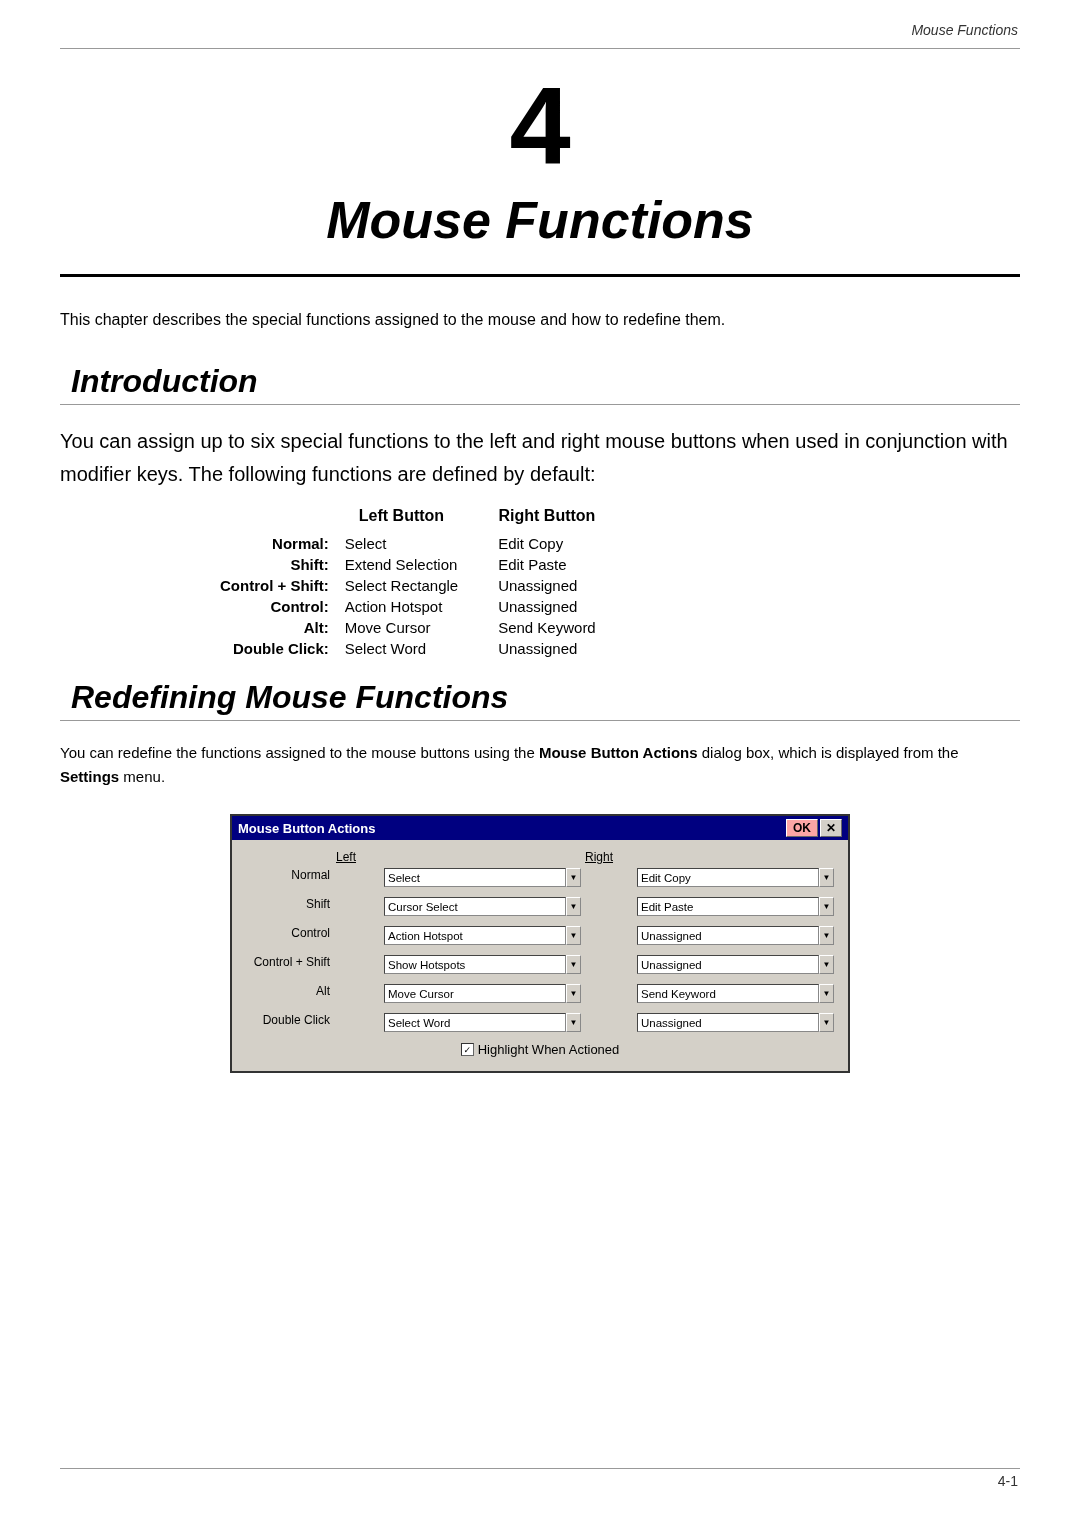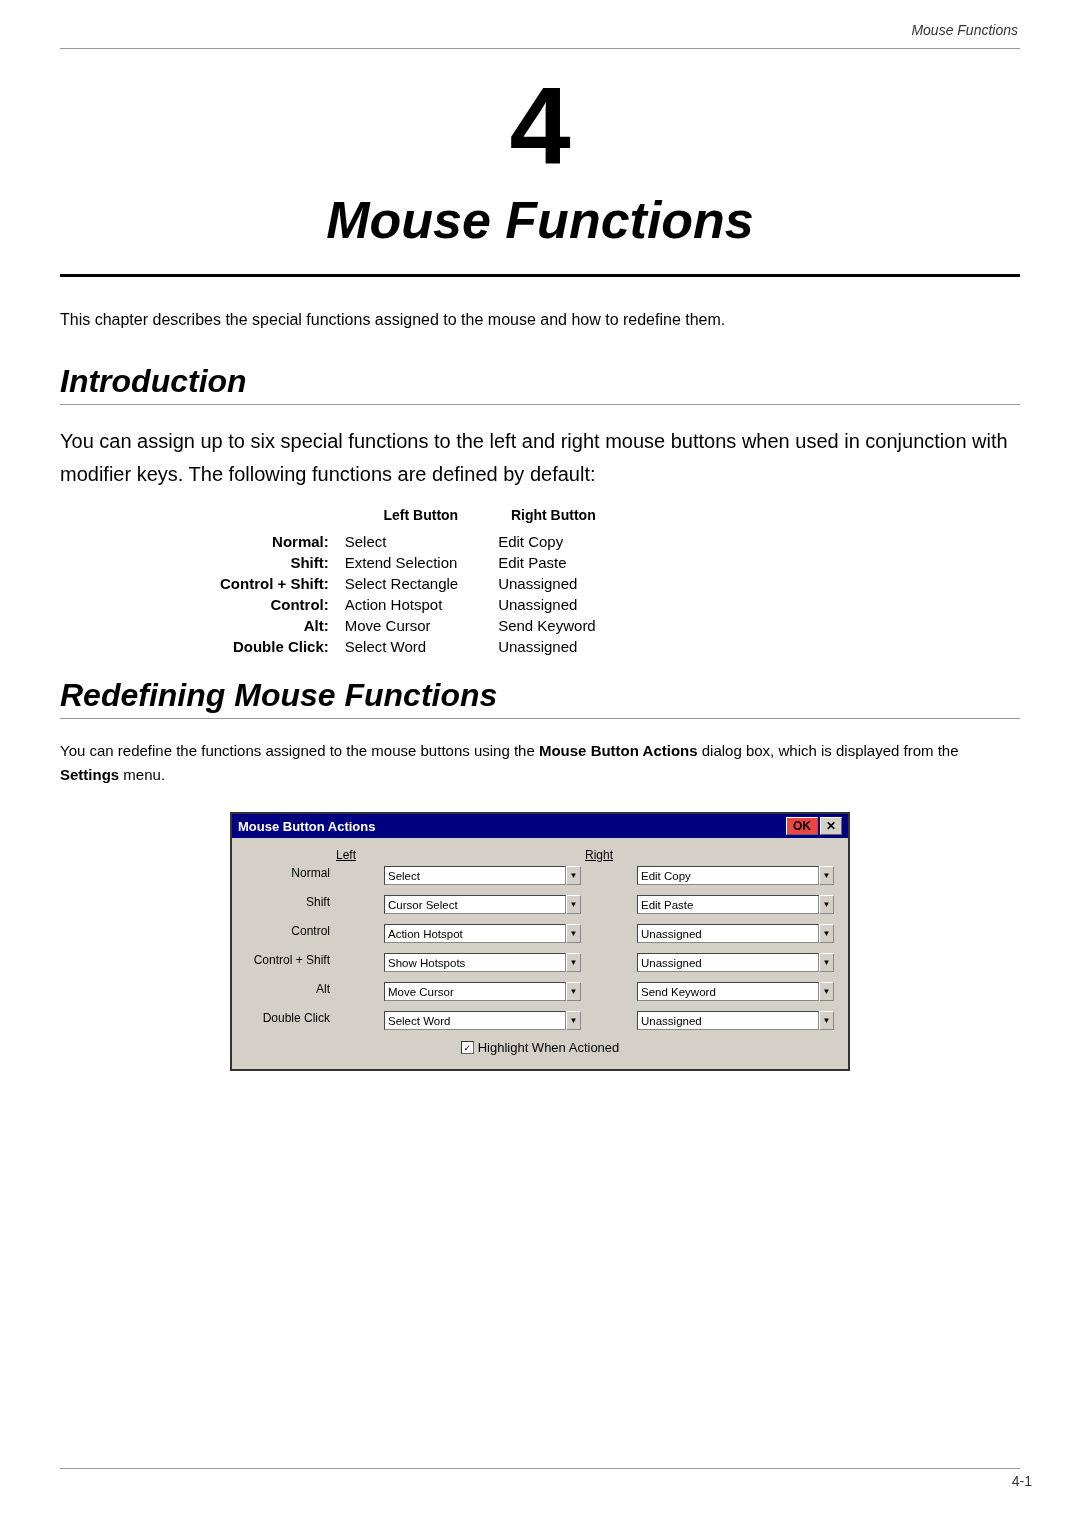--- a/index.html
+++ b/index.html
@@ -26,21 +26,21 @@
       top: 22px;
       right: 62px;
       font-style: italic;
       font-size: 14px;
       color: #333;
     }
 
     .page-number {
       position: absolute;
       bottom: 40px;
-      right: 48px;
+      right: 62px;
       font-size: 14px;
       color: #333;
     }
 
     .bottom-line {
       position: absolute;
       bottom: 60px;
       left: 60px;
       right: 60px;
       border-top: 1px solid #999;
@@ -80,20 +80,21 @@
       line-height: 1.6;
       margin-bottom: 30px;
       max-width: 820px;
     }
 
     .section-heading {
       font-size: 32px;
       font-weight: bold;
       font-style: italic;
       margin-bottom: 4px;
+      margin-left: 11px;
     }
 
     .section-rule {
       border: none;
       border-top: 1px solid #999;
       margin-bottom: 20px;
     }
 
     .body-text {
       font-size: 20px;
@@ -103,22 +104,22 @@
 
     .function-table {
       margin-left: 160px;
       margin-bottom: 20px;
       border-collapse: collapse;
     }
 
     .function-table th {
       font-weight: bold;
       padding: 0 40px 8px 0;
-      text-align: right;
-      font-size: 14px;
+      text-align: center;
+      font-size: 16px;
       margin-top: 43px;
     }
 
     .function-table td {
       padding: 2px 40px 2px 0;
       font-size: 15px;
       vertical-align: top;
     }
 
     .function-table td.modifier {
@@ -157,21 +158,21 @@
       justify-content: space-between;
     }
 
     .dialog-titlebar-buttons {
       display: flex;
       gap: 2px;
       align-items: center;
     }
 
     .dialog-ok-btn {
-      background: #ef4444;
+      background: #fca5a5;
       color: #000;
       border: 1px solid #666;
       border-top-color: #fff;
       border-left-color: #fff;
       padding: 1px 6px;
       font-size: 12px;
       font-weight: bold;
       cursor: pointer;
     }
 

